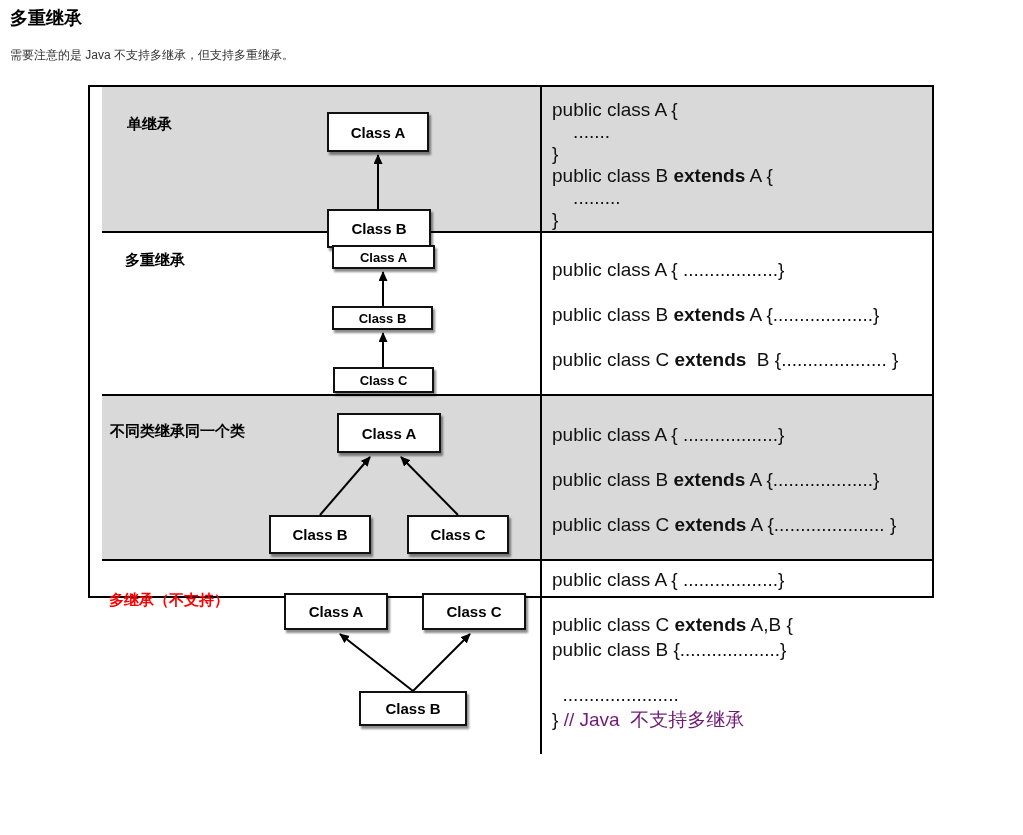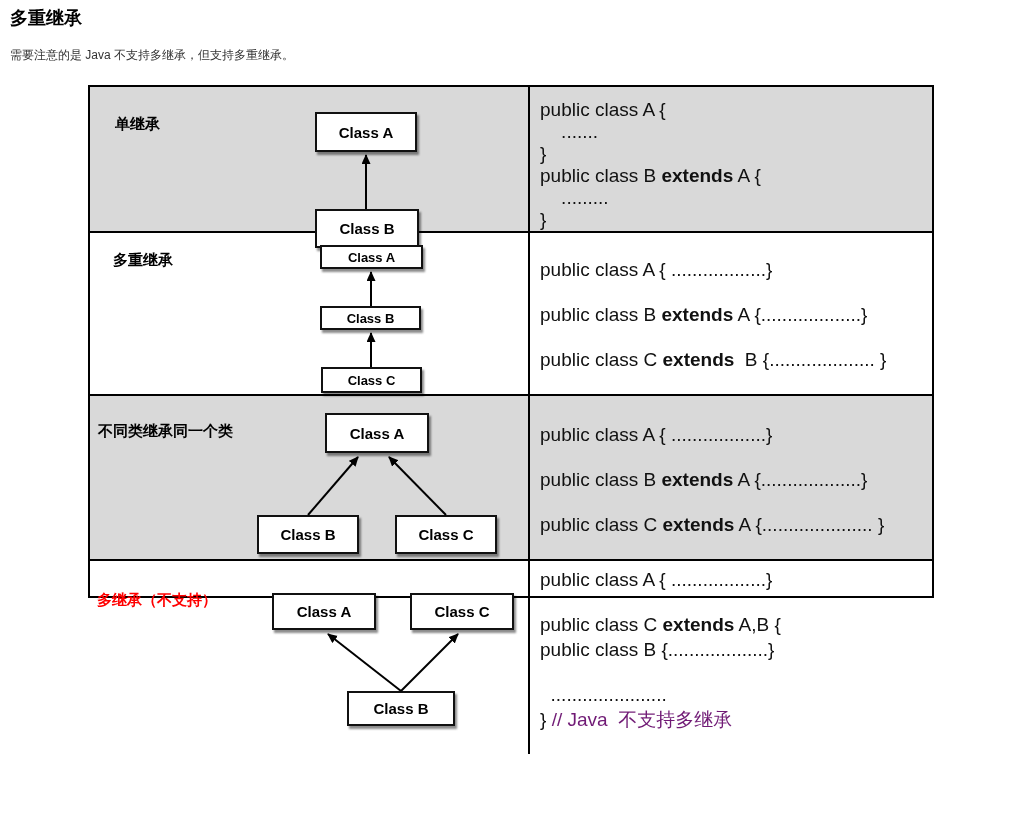--- a/index.html
+++ b/index.html
@@ -4,21 +4,21 @@
 <style>
   * { margin:0; padding:0; box-sizing:border-box; }
   html,body { background:#fff; }
   body { font-family:"Liberation Sans", sans-serif; }
   .page { position:relative; width:1023px; height:835px; background:#fff; overflow:hidden; }
 
   .title { position:absolute; left:10px; top:6px; font-size:18px; font-weight:bold; color:#000; }
   .intro { position:absolute; left:10px; top:47px; font-size:12px; color:#333; }
 
   .inh-table { position:absolute; left:88px; top:85px; width:846px; height:513px;
-               border:2px solid #000; display:flex; flex-direction:column; background:#fff; }
+               border:2px solid #000; display:flex; flex-direction:column; background:#fff;padding-left:12px; }
   .row { display:flex; border-bottom:2px solid #000; }
   .row.last { border-bottom:none; flex:1; }
   .row.gray { background:#d9d9d9; }
   .r1 { height:190px; } .r2 { height:173px; } .r3 { height:183px; }
 
   .diagram-cell { position:relative; width:440px; flex:none; border-right:2px solid #000; }
   .row-label { position:absolute; font-size:15px; font-weight:bold; color:#000; white-space:nowrap; }
   .row-label.red-label { color:#ff0000; }
 
   .cls-box { position:absolute; background:#fff; border:2px solid #111; color:#000;

